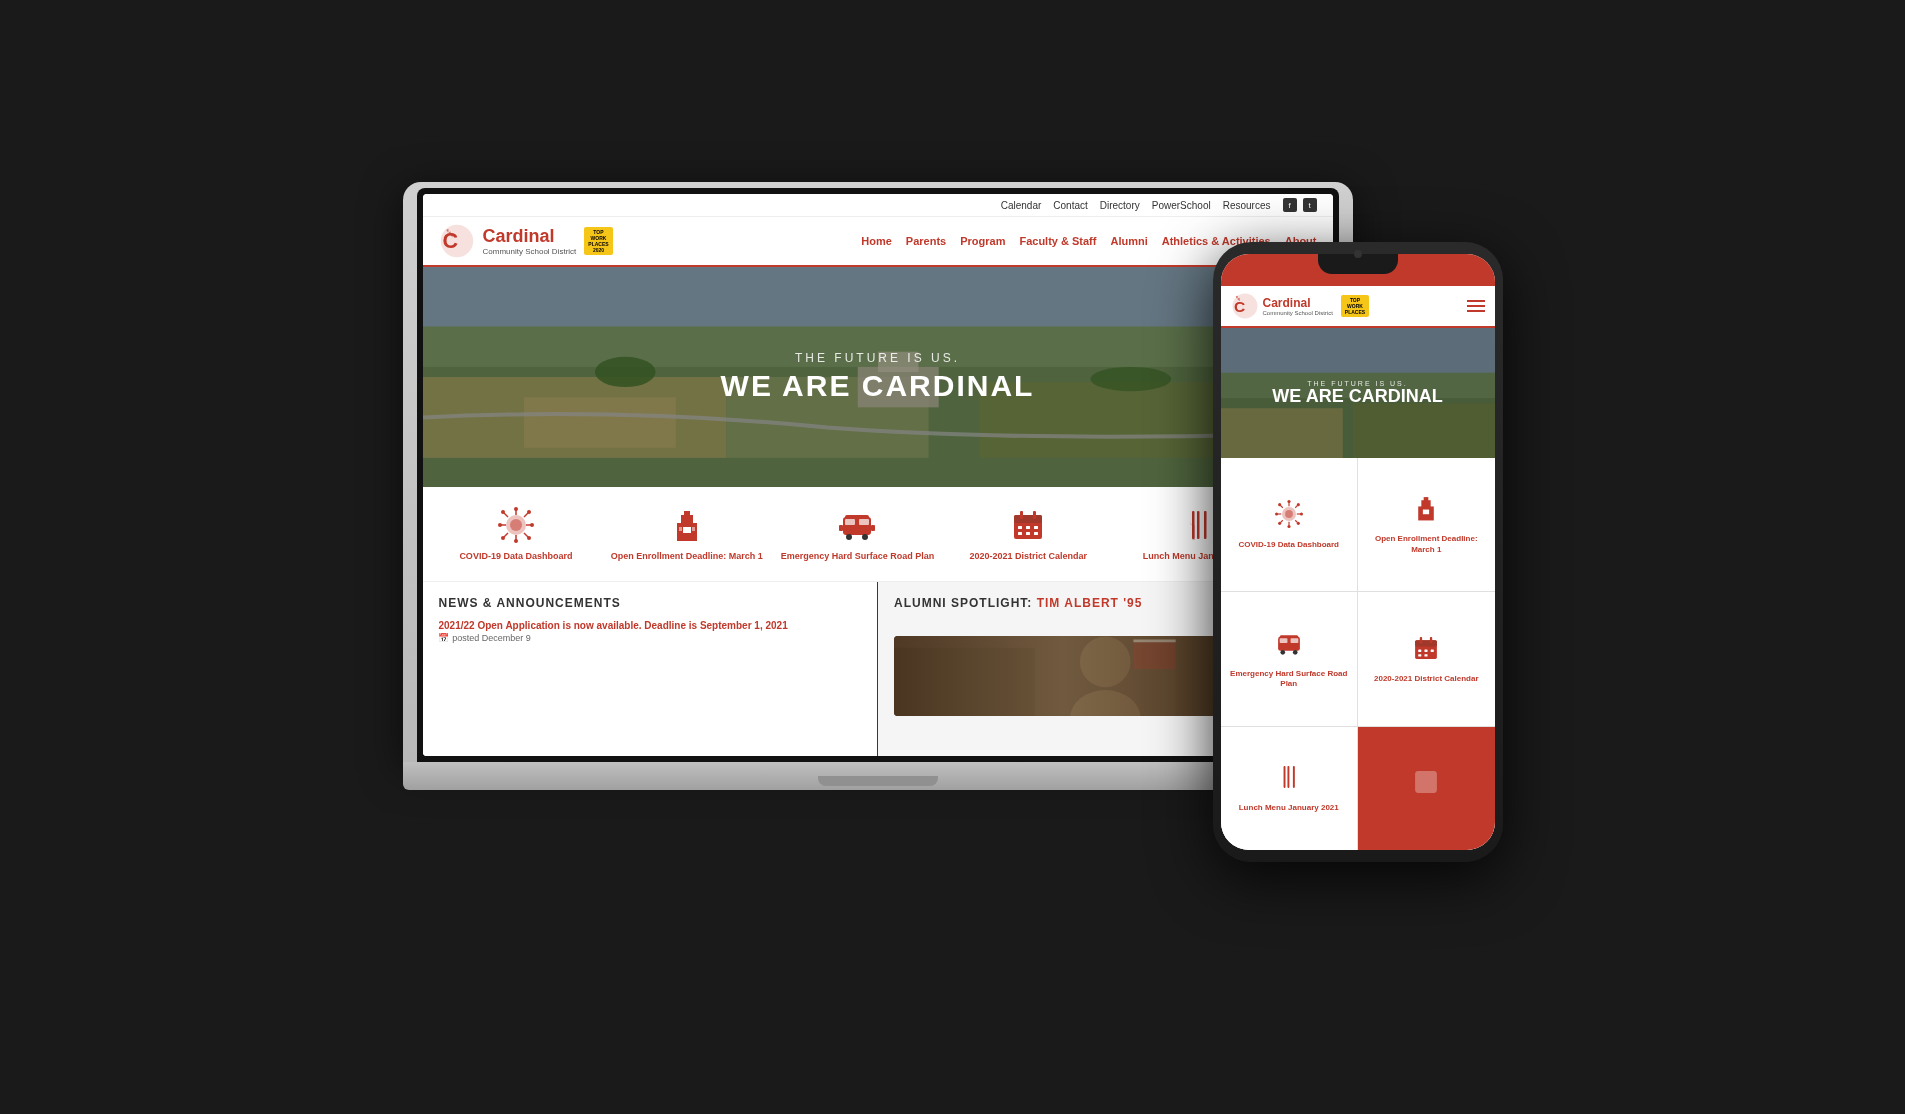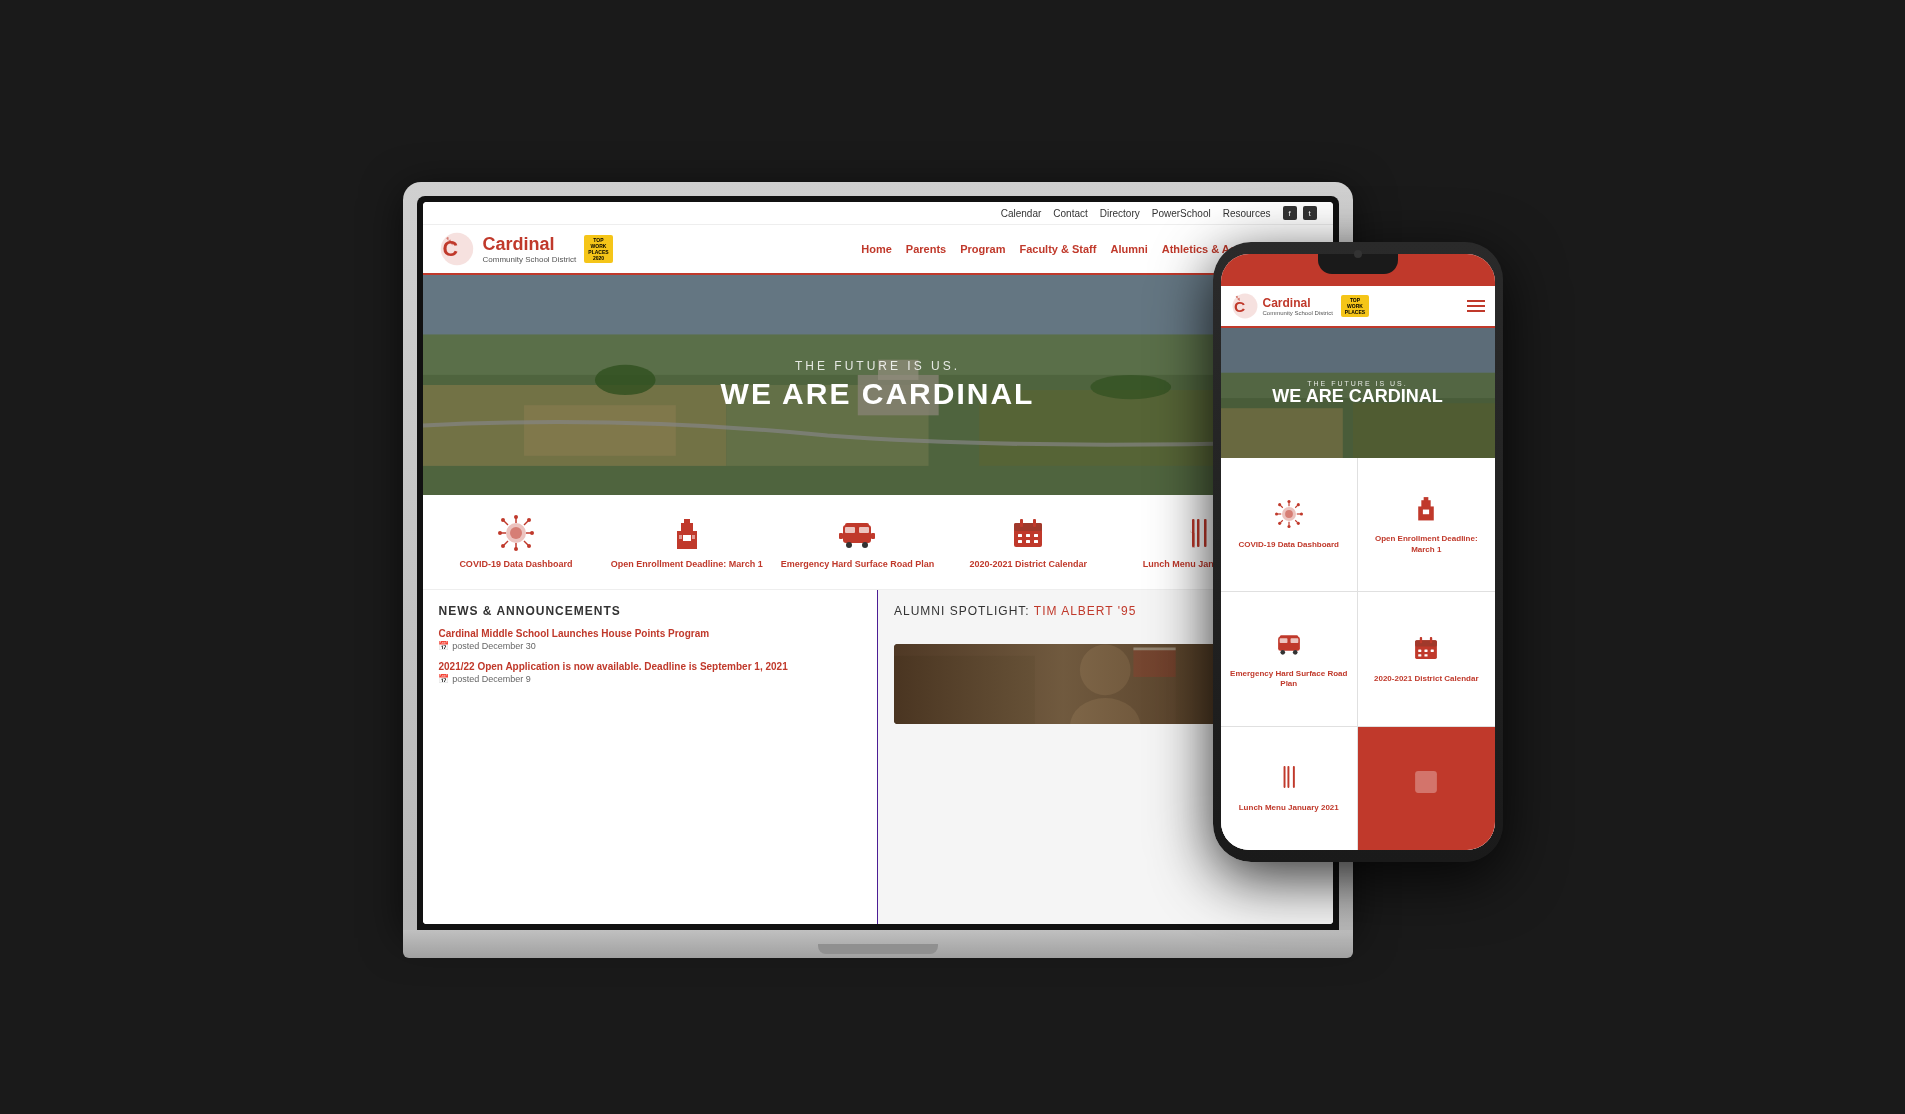--- a/index.html
+++ b/index.html
@@ -24,23 +24,23 @@
       position: absolute;
       left: 0;
       top: 0;
       width: 950px;
       height: 700px;
     }
 
     .laptop-outer {
       background: linear-gradient(180deg, #d0d0d0 0%, #b8b8b8 100%);
       border-radius: 18px 18px 0 0;
-      padding: 14px 14px 0 14px;
+      padding: 6px 14px 0 14px;
       box-shadow: 0 8px 40px rgba(0,0,0,0.6);
-      height: 748px;
+      height: 580px;
     }
 
     .laptop-screen-bezel {
       background: #111;
       border-radius: 8px 8px 0 0;
       padding: 6px;
       height: 100%;
     }
 
     .laptop-screen {
@@ -285,21 +285,21 @@
     }
 
     .alumni-section {
       flex: 1;
       padding: 14px 16px;
       background: #f5f5f5;
     }
 
     .alumni-title {
       font-size: 12px;
-      font-weight: normal;
+      font-weight: bold;
       color: #333;
       letter-spacing: 1px;
       margin-bottom: 26px;
       text-transform: uppercase;
     }
 
     .alumni-name {
       color: #c0392b;
     }
 
@@ -668,24 +668,20 @@
 
             <div class="quick-link-item" style="background:#c0392b;max-width:40px;overflow:hidden;">
               <div class="quick-link-label" style="color:#fff;">Cardinal: A</div>
             </div>
           </div>
 
           <div class="content-section">
 
             <div class="news-section">
               <div class="news-title">NEWS &amp; ANNOUNCEMENTS</div>
-              <div class="news-item">
-                <a class="news-link">Cardinal Middle School Launches House Points Program</a>
-                <div class="news-date">📅 <span>posted December 30</span></div>
-              </div>
               <div class="news-item">
                 <a class="news-link">2021/22 Open Application is now available. Deadline is September 1, 2021</a>
                 <div class="news-date">📅 <span>posted December 9</span></div>
               </div>
             </div>
 
             <div class="alumni-section">
               <div class="alumni-title">
                 <span>ALUMNI SPOTLIGHT:</span> <span class="alumni-name">TIM ALBERT '95</span>
               </div>

